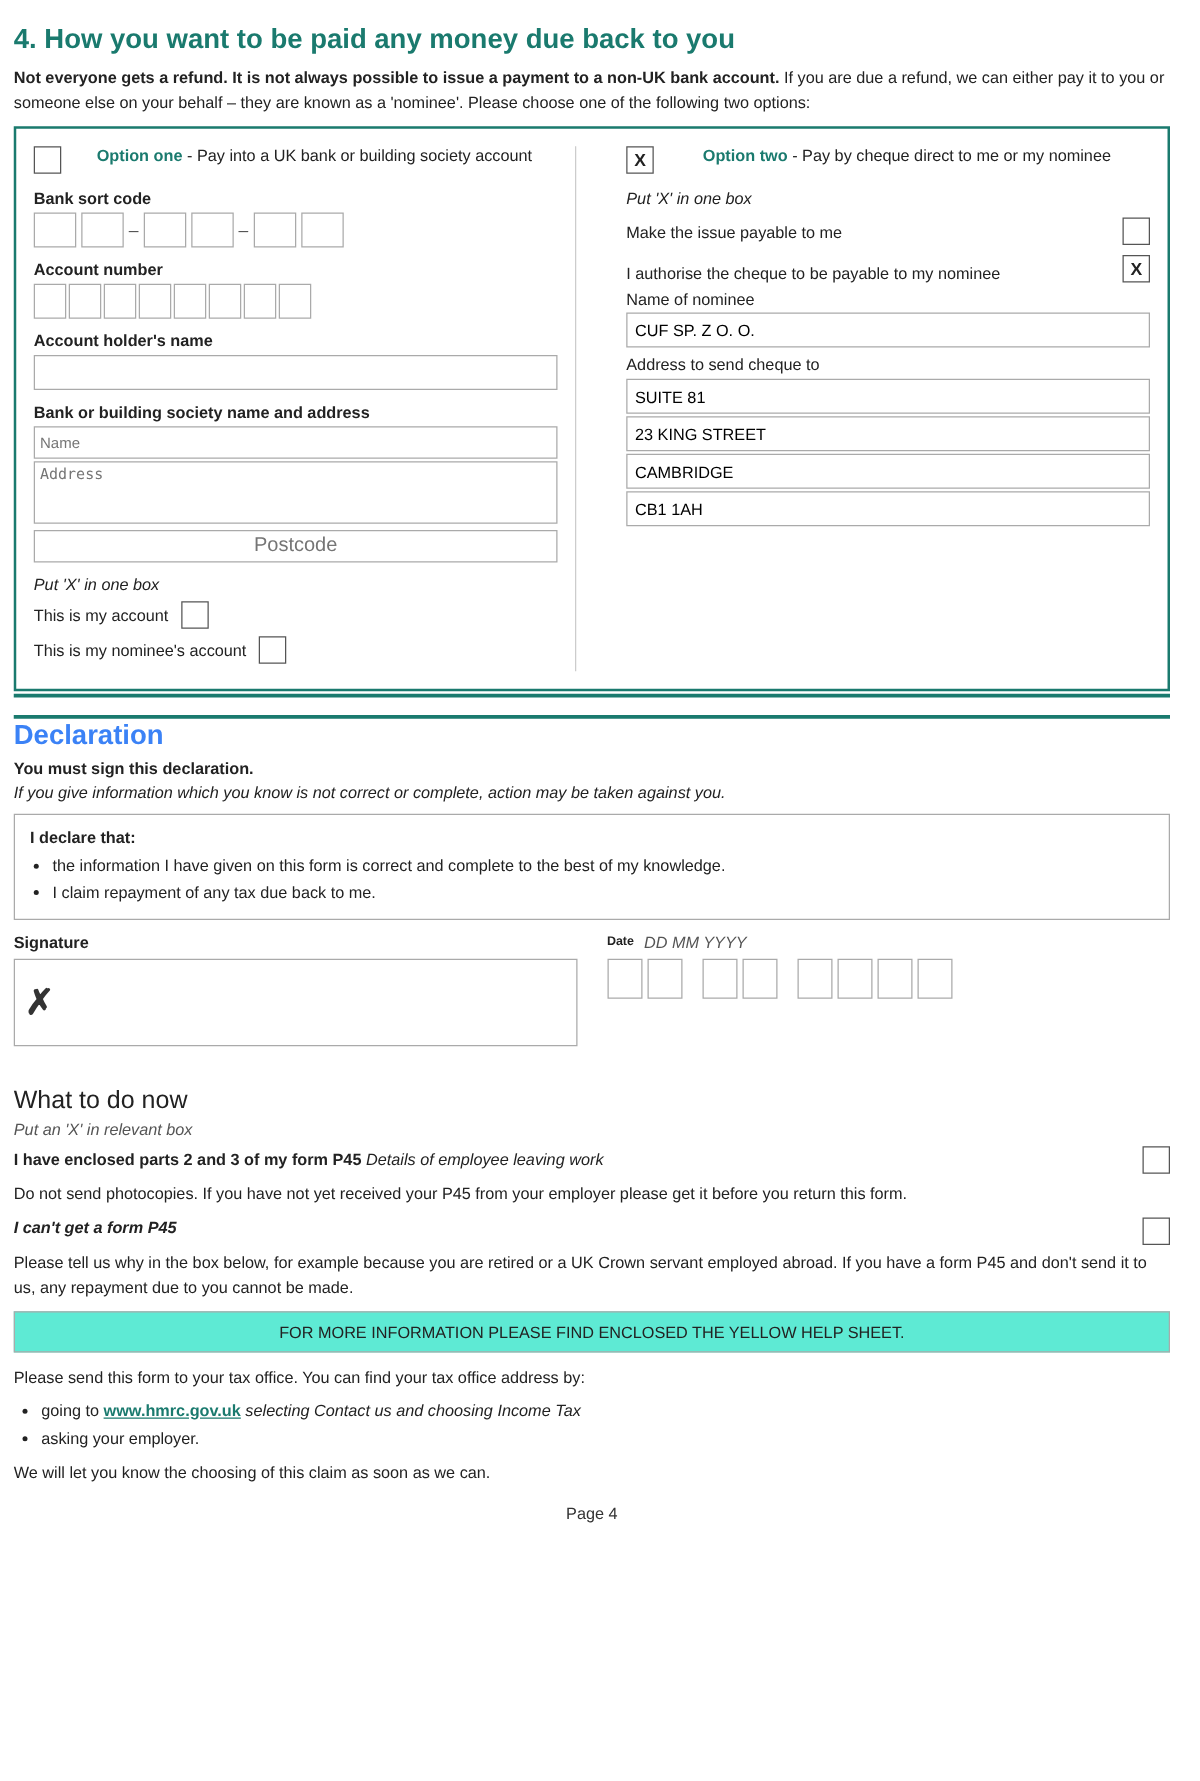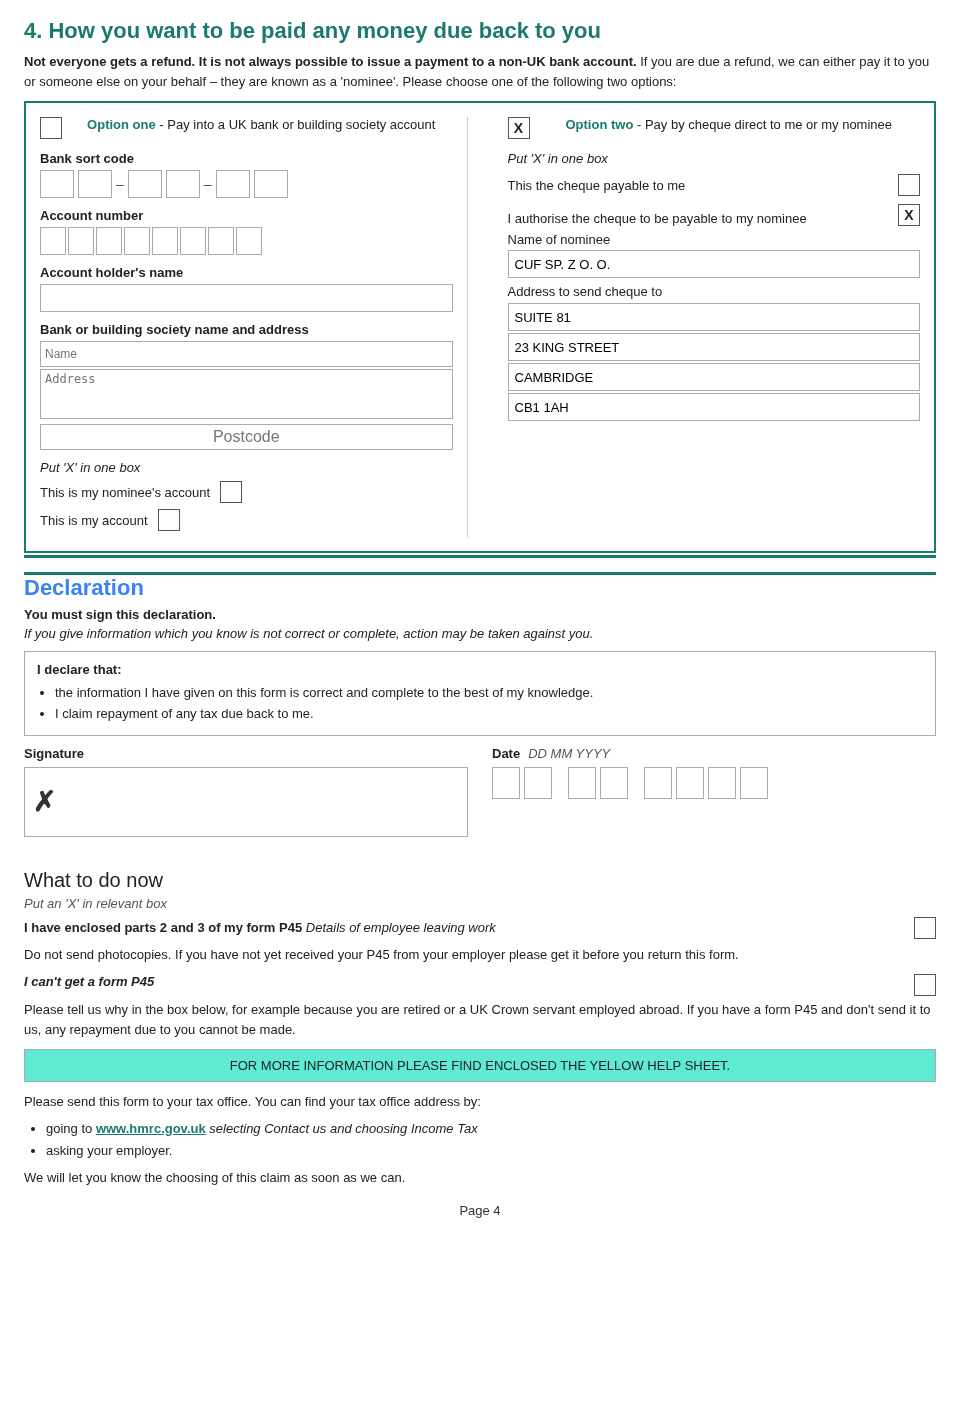--- a/index.html
+++ b/index.html
@@ -6,21 +6,21 @@
     body {
       font-family: Arial, sans-serif;
       font-size: 13px;
       background: #fff;
       color: #222;
       width: 960px;
       padding: 0;
     }
     .page {
       width: 960px;
-      padding: 18px 24px 24px 24px;
+      padding: 18px 24px 24px 11px;
     }
     
     .section4-title {
       font-size: 22px;
       font-weight: bold;
       color: #1a7a6e;
       margin-bottom: 8px;
     }
     .section4-intro {
       font-size: 13px;
@@ -270,21 +270,21 @@
       flex: 1;
     }
     .date-label-row {
       display: flex;
       align-items: center;
       gap: 8px;
       margin-bottom: 6px;
     }
     .date-label {
       font-weight: bold;
-      font-size: 13px;
+      font-size: 10px;
     }
     .date-format {
       font-style: italic;
       font-size: 13px;
       color: #555;
     }
     .date-boxes-row {
       display: flex;
       align-items: center;
       gap: 4px;
@@ -438,42 +438,42 @@
           <input type="text" class="text-input-wide" value="" style="">
 
           <div class="field-label">Bank or building society name and address</div>
           <input type="text" class="bank-name-input" placeholder="Name" style="">
           <textarea class="bank-address-input" placeholder="Address" style=""></textarea>
           <input type="text" class="bank-postcode-input" placeholder="Postcode" style="">
 
           <div class="put-x-note">Put 'X' in one box</div>
 
           <div class="this-account-row">
+            <span>This is my account</span>
+            <div class="checkbox-sq"></div>
+          </div>
+          <div class="this-account-row">
             <span>This is my nominee's account</span>
-            <div class="checkbox-sq"></div>
-          </div>
-          <div class="this-account-row">
-            <span>This is my account</span>
             <div class="checkbox-sq"></div>
           </div>
         </div>
 
         <div class="right-col">
           <div class="option-row">
             <div class="checkbox-sq checked">X</div>
             <div class="option-label">
               <span class="option-title">Option two</span>
               <span>- Pay by cheque direct to me or my nominee</span>
             </div>
           </div>
 
           <div class="right-put-x">Put 'X' in one box</div>
 
           <div class="cheque-row">
-            <span>This the cheque payable to me</span>
+            <span>Make the issue payable to me</span>
             <div class="checkbox-sq"></div>
           </div>
 
           <div class="nominee-row">
             <span>I authorise the cheque to be payable to my nominee</span>
             <div class="checkbox-sq checked">X</div>
           </div>
 
           <div class="name-nominee-label">Name of nominee</div>
           <input type="text" class="nominee-input" value="CUF SP. Z O. O." style="">

